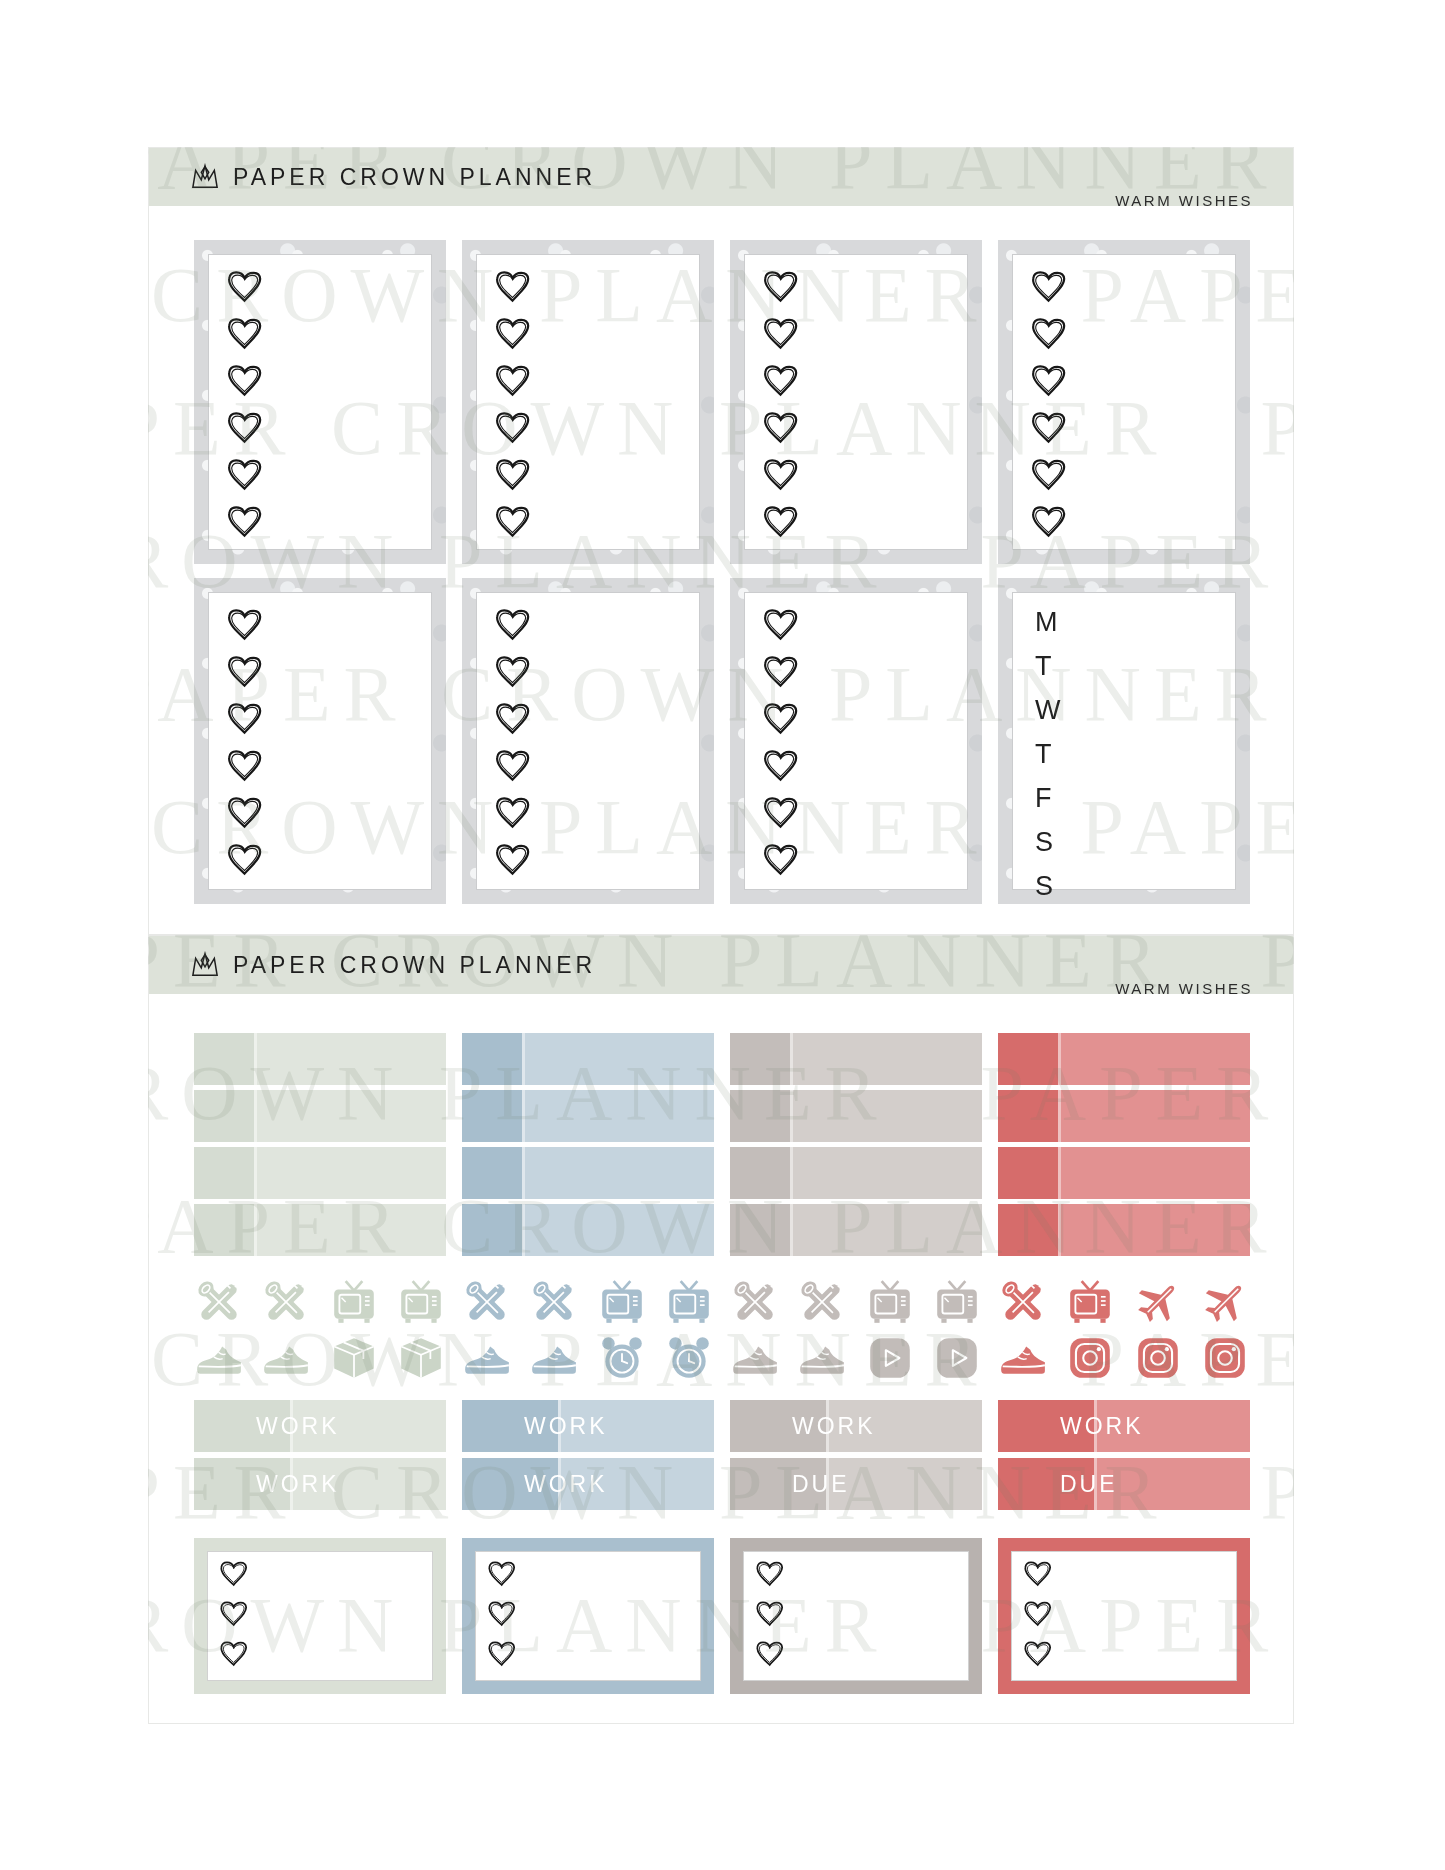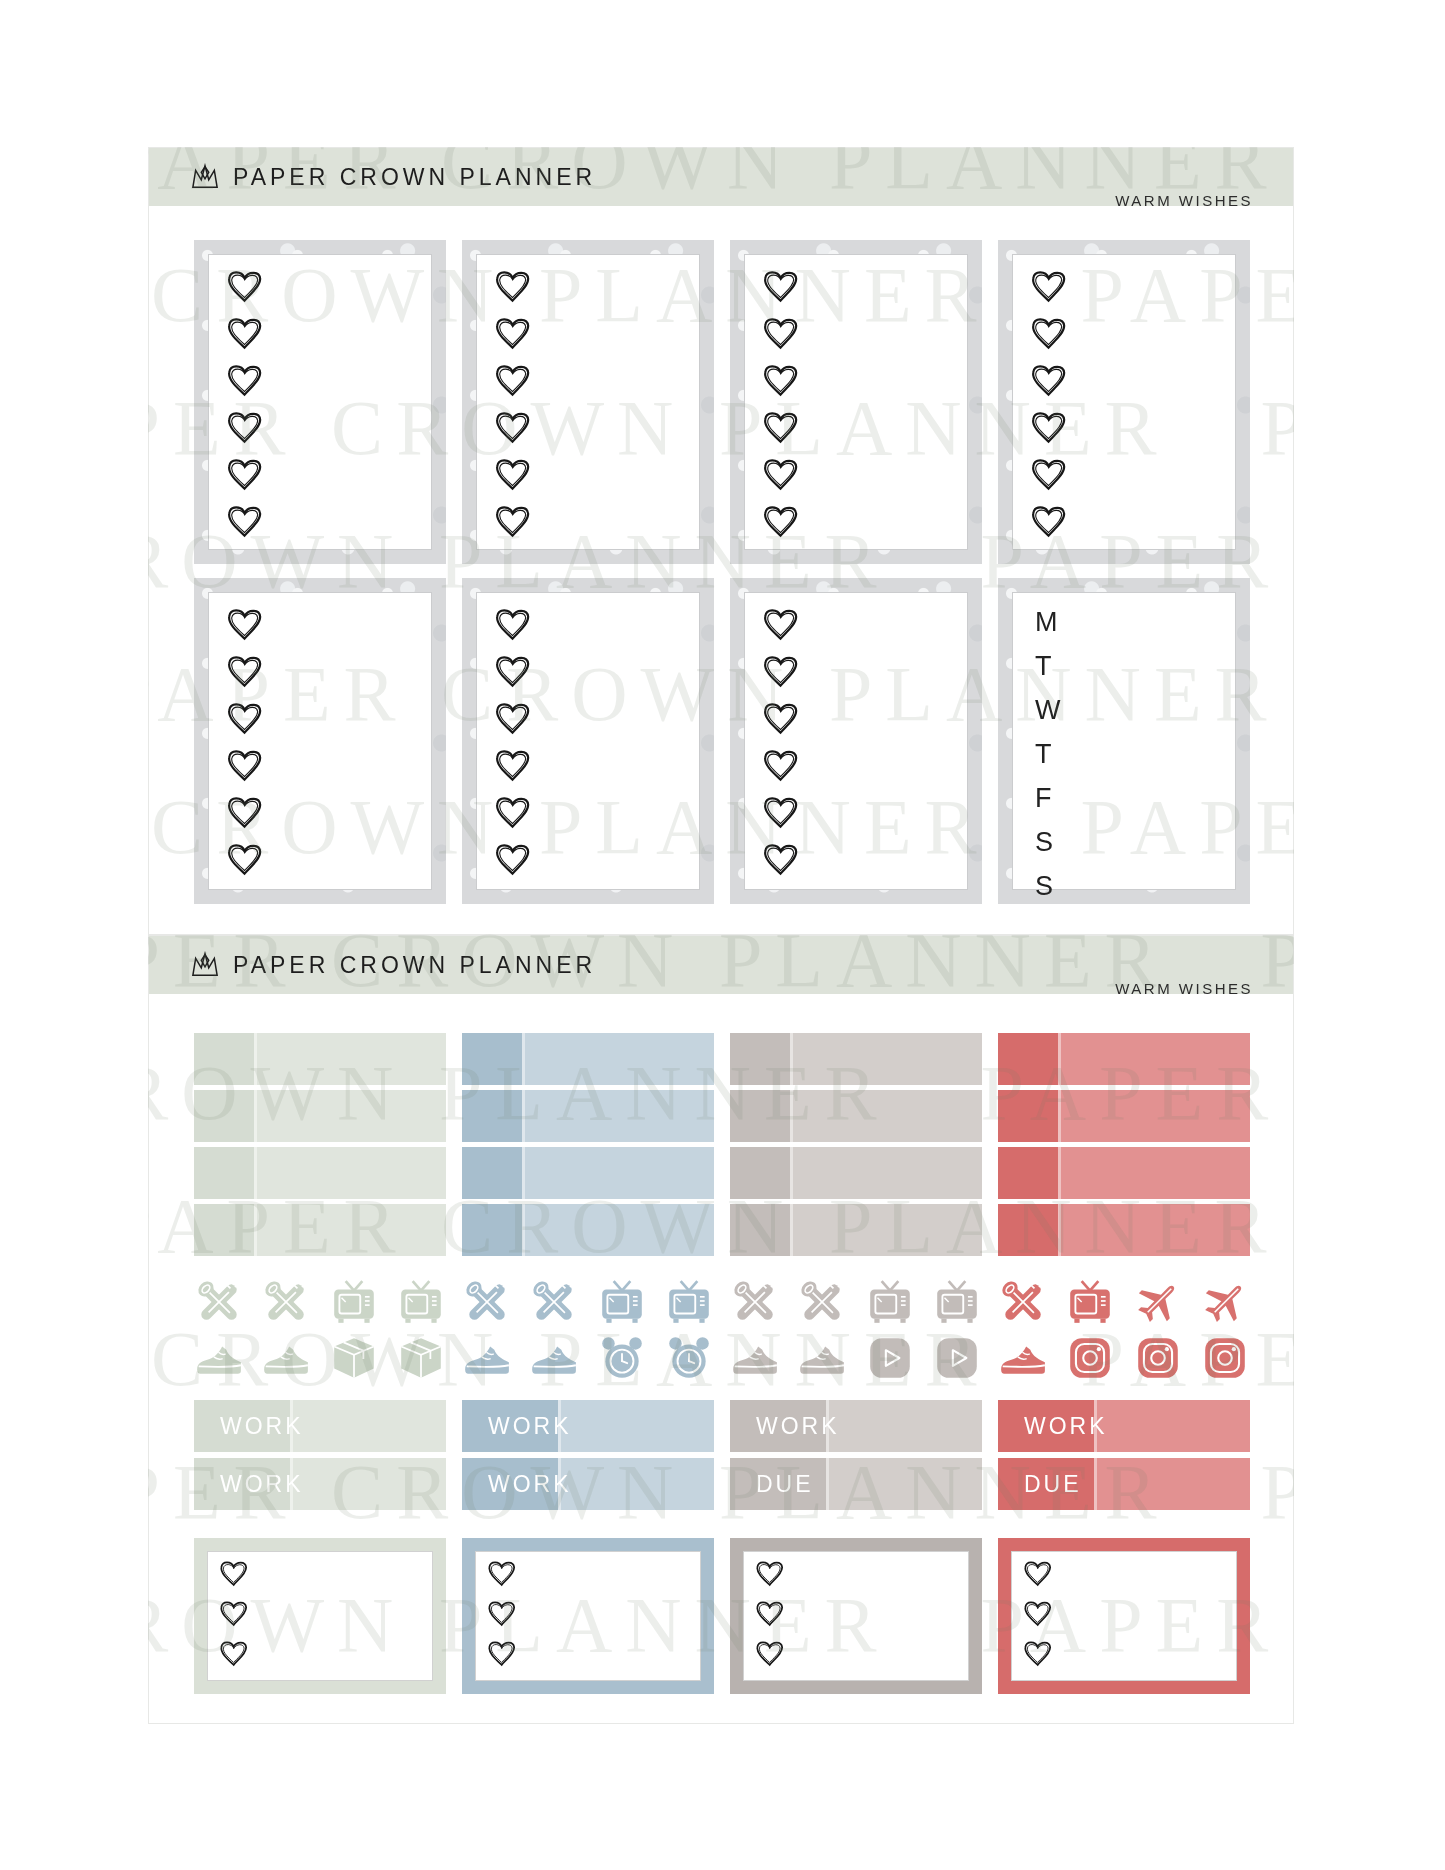--- a/index.html
+++ b/index.html
@@ -47,21 +47,21 @@
   .hbar .cap{position:absolute;left:0;top:0;bottom:0;width:24%;background:var(--dark);}
   .hbar .cap::after,.lbar .cap::after{content:"";position:absolute;right:-3px;top:0;bottom:0;
         width:3px;background:rgba(255,255,255,0.45);}
   .icorow{display:flex;justify-content:space-between;margin:3px 0;}
   .icorow.first{margin-top:16px;}
   .icorow svg{width:50px;height:50px;color:var(--icon);}
   .lbar{height:52px;margin-bottom:6px;position:relative;background:var(--light);}
   .lbar.first{margin-top:14px;}
   .lbar .cap{position:absolute;left:0;top:0;bottom:0;width:38%;background:var(--dark);
              display:flex;align-items:center;}
-  .lbl{color:#fff;font-size:23px;letter-spacing:3px;padding-left:26px;}
+  .lbl{color:#fff;font-size:23px;letter-spacing:3px;padding-left:34px;margin-left:28px;}
   .halfbox{margin-top:22px;height:156px;box-sizing:border-box;border:13px solid var(--bord);
            background:#fff;}
   .halfbox-inner{height:100%;box-sizing:border-box;border:1px solid rgba(0,0,0,0.18);
                  display:flex;flex-direction:column;padding:6px 0 0 10px;gap:8px;}
   .halfbox-inner .heart{transform:rotate(-2deg) scale(1);}
 
   
   .wm{position:absolute;left:148px;top:147px;width:1146px;height:1578px;overflow:hidden;
       pointer-events:none;z-index:6;}
   .wm-row{position:absolute;white-space:nowrap;font-family:"Liberation Serif",serif;

